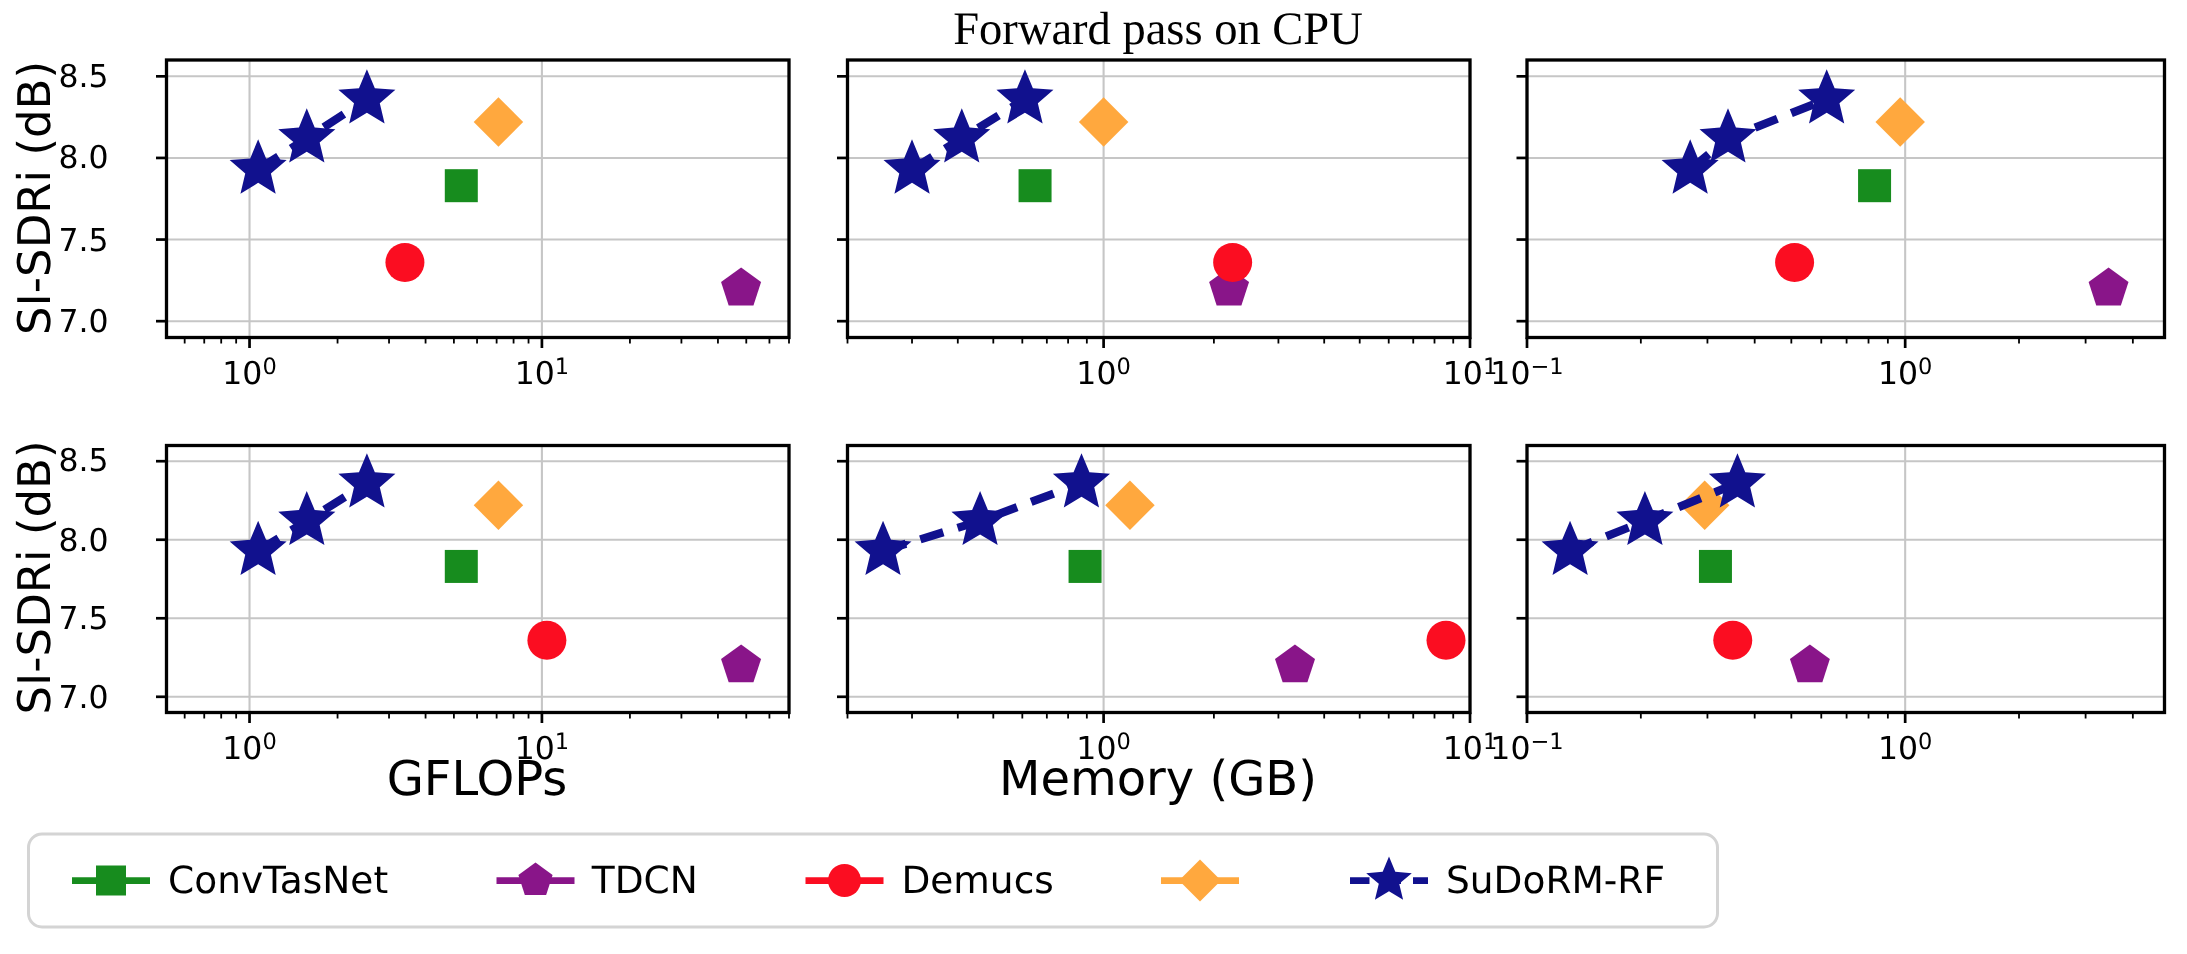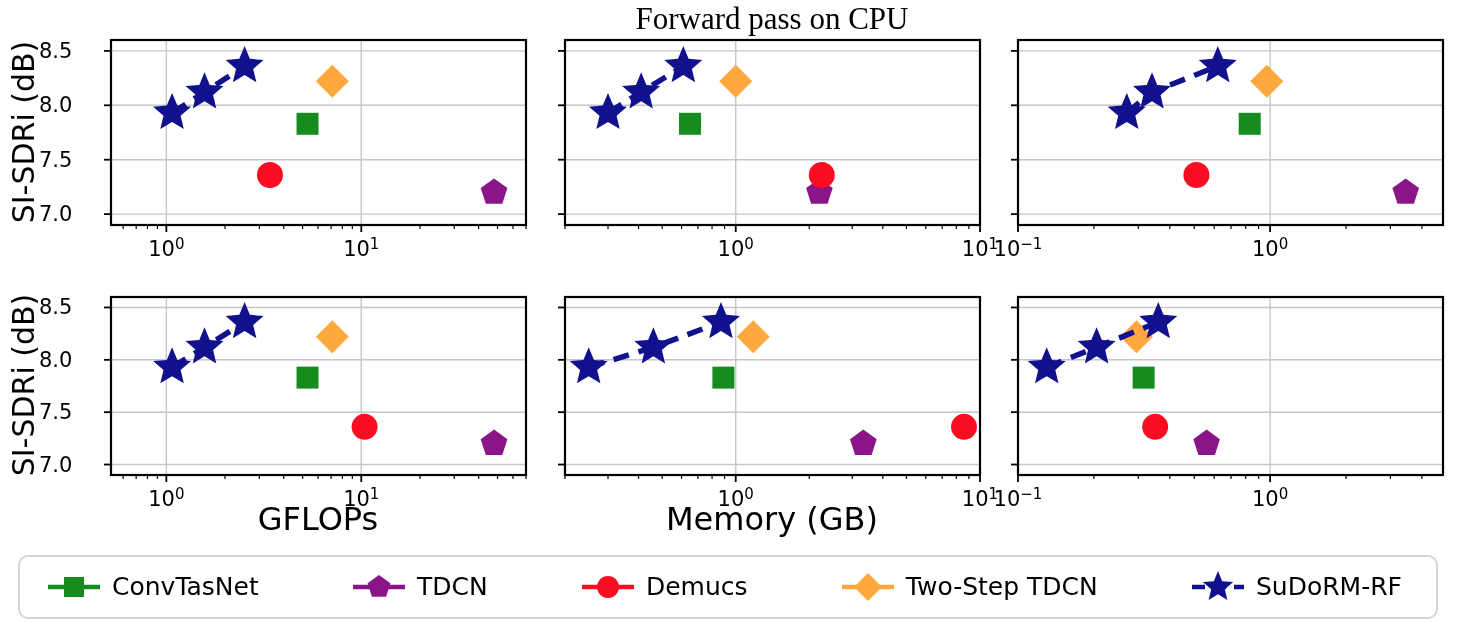--- a/index.html
+++ b/index.html
@@ -7,21 +7,21 @@
        font-family:"DejaVu Sans","Liberation Sans",sans-serif;color:#000;}
   #figure{position:absolute;inset:0;}
   #fig-svg{position:absolute;left:0;top:0;overflow:visible;}
   .row-title{position:absolute;width:600px;text-align:center;font-size:31px;line-height:34px;}
   .y-label{position:absolute;width:320px;height:34px;line-height:34px;text-align:center;
            font-size:30px;transform:rotate(-90deg);}
   .x-label{position:absolute;width:400px;text-align:center;font-size:32px;line-height:36px;}
   .ytick{position:absolute;width:64px;text-align:left;font-size:21px;line-height:26px;height:26px;}
   .xtick{position:absolute;width:72px;text-align:center;font-size:21px;line-height:26px;height:30px;white-space:nowrap;}
   .xtick .sup{font-size:15px;vertical-align:7px;letter-spacing:0;}
-  #legend{position:absolute;left:18px;top:555px;width:1420px;height:64px;box-sizing:border-box;
+  #legend{position:absolute;left:18px;top:555px;width:1128px;height:64px;box-sizing:border-box;
           border:2px solid #d4d4d4;border-radius:10px;background:#fff;
           display:flex;align-items:center;justify-content:space-between;padding:0 34px 0 26px;}
   .legend-item{display:flex;align-items:center;gap:10px;}
   .legend-item svg{display:block;overflow:visible;}
   .legend-label{font-size:25px;line-height:28px;}
 </style>
 </head>
 <body>
 
 <div id="figure">
@@ -306,21 +306,20 @@
           <line x1="2" y1="18" x2="54" y2="18" stroke="#fb0d21" stroke-width="4.5"></line>
           <circle cx="28" cy="18" r="11" fill="#fb0d21"></circle>
         </svg>
         <span class="legend-label">Demucs</span>
       </div>
       <div class="legend-item">
         <svg width="56" height="36">
           <line x1="2" y1="18" x2="54" y2="18" stroke="#ffa83e" stroke-width="4.5"></line>
           <polygon points="28,4 42,18 28,32 14,18" fill="#ffa83e"></polygon>
         </svg>
-        <span class="legend-label">Two-Step TDCN</span>
       </div>
       <div class="legend-item">
         <svg width="56" height="36">
           <line x1="2" y1="18" x2="54" y2="18" stroke="#11118e" stroke-width="4.5" stroke-dasharray="13 8"></line>
           <polygon points="28.0,2.0 32.2,12.2 43.2,13.1 34.8,20.2 37.4,30.9 28.0,25.2 18.6,30.9 21.2,20.2 12.8,13.1 23.8,12.2" fill="#11118e"></polygon>
         </svg>
         <span class="legend-label">SuDoRM-RF</span>
       </div>
     </div>
 </div>

